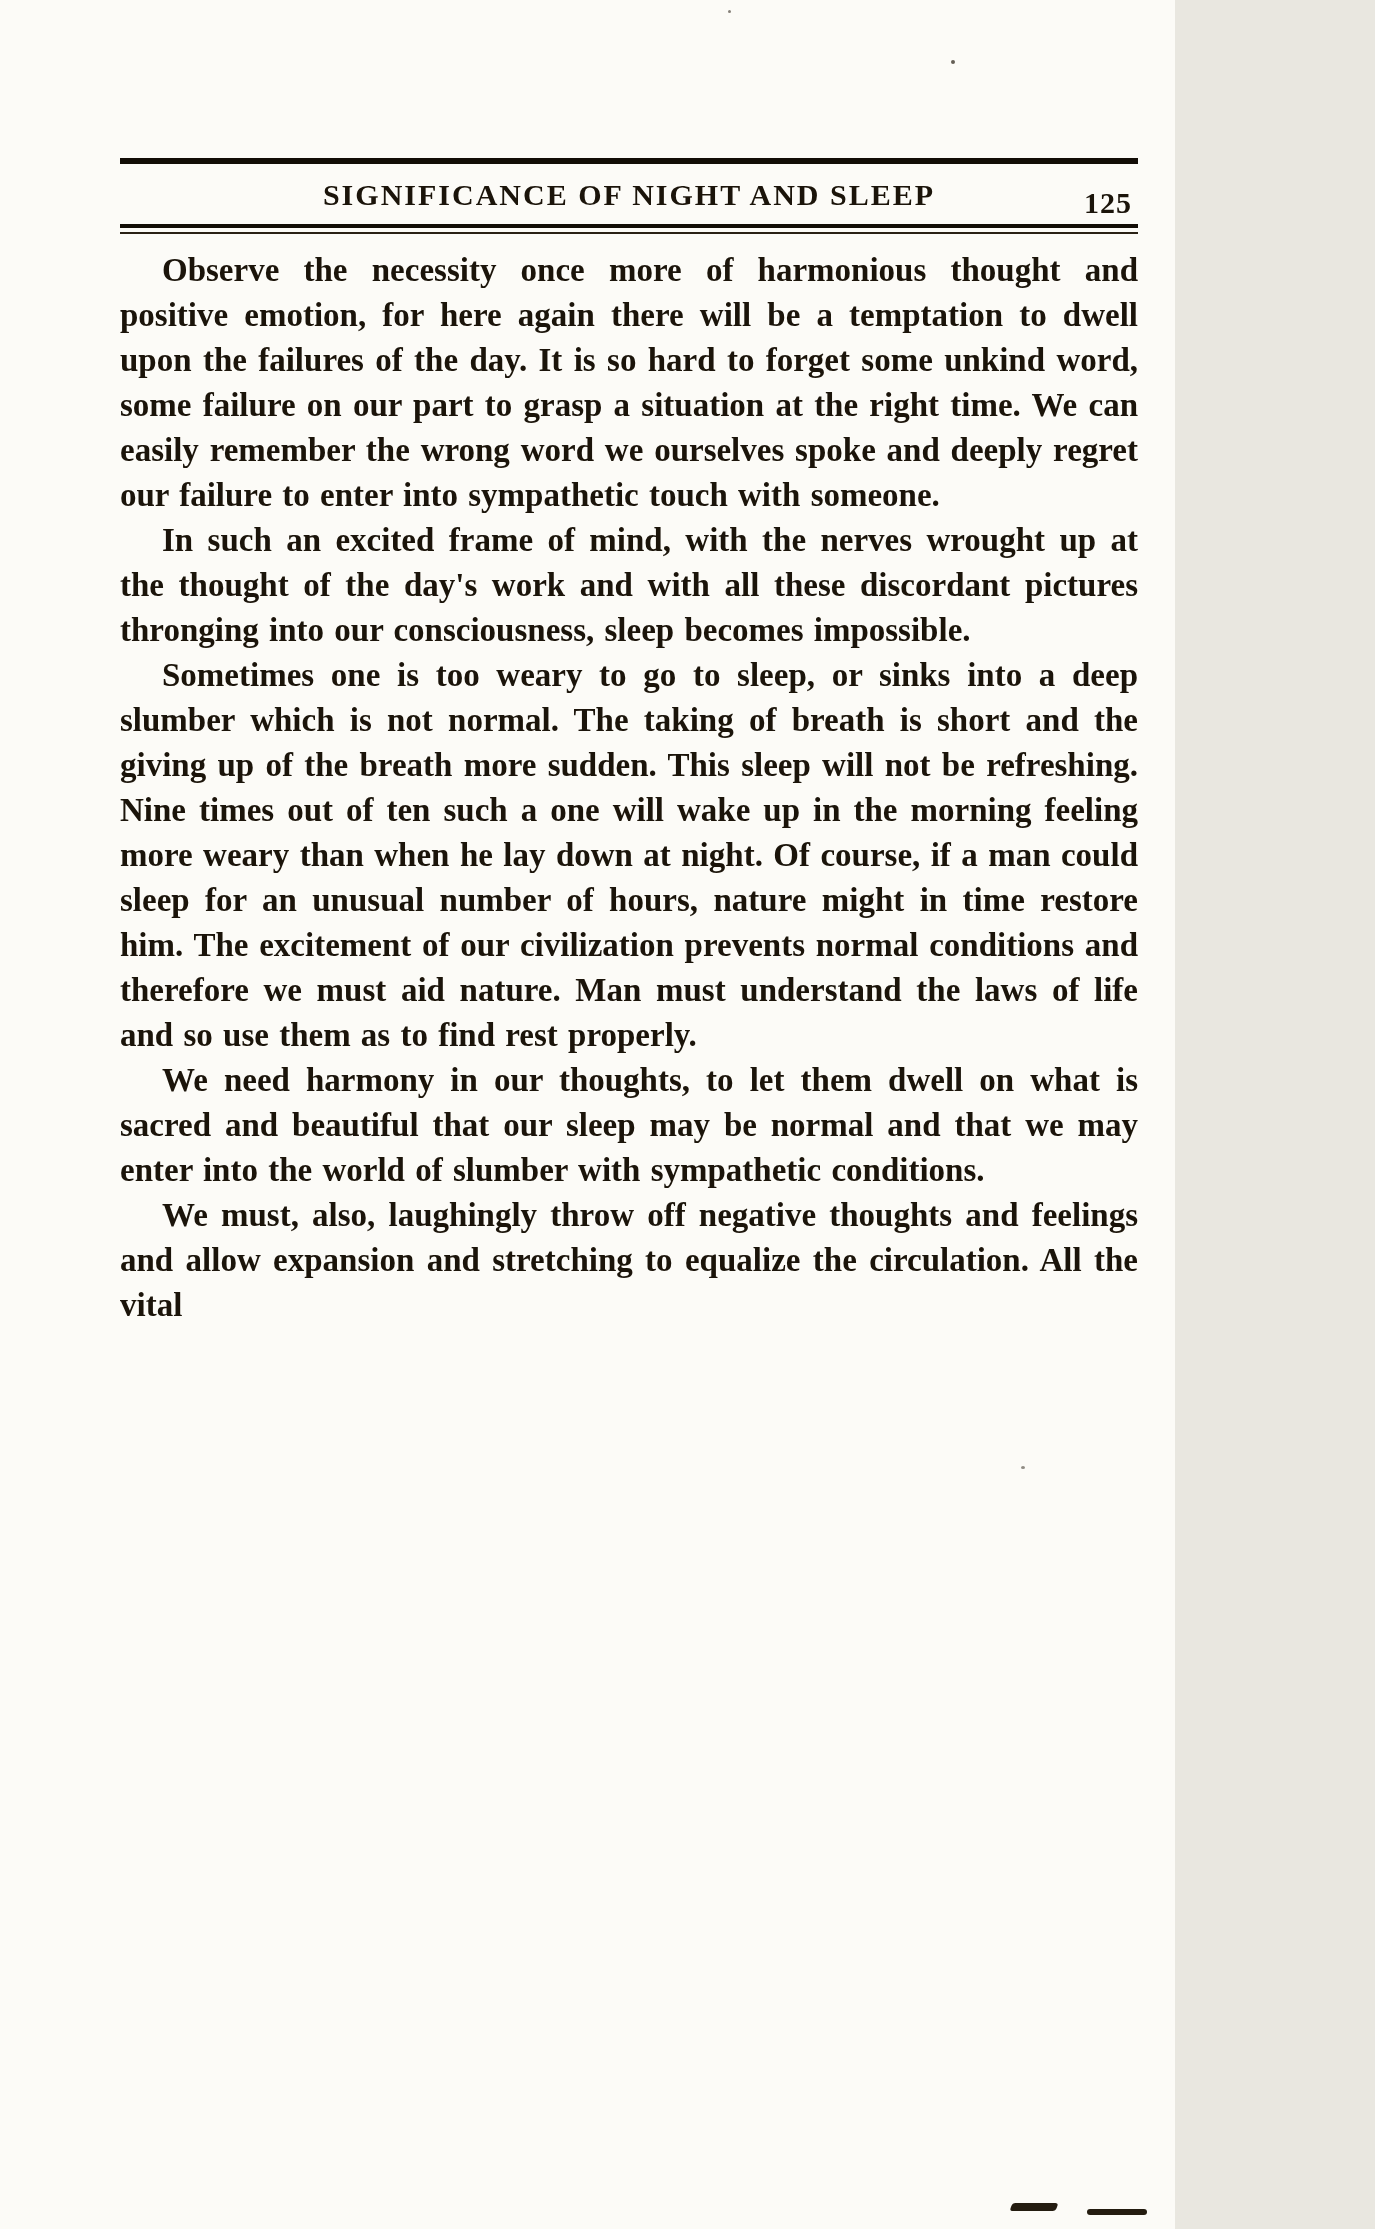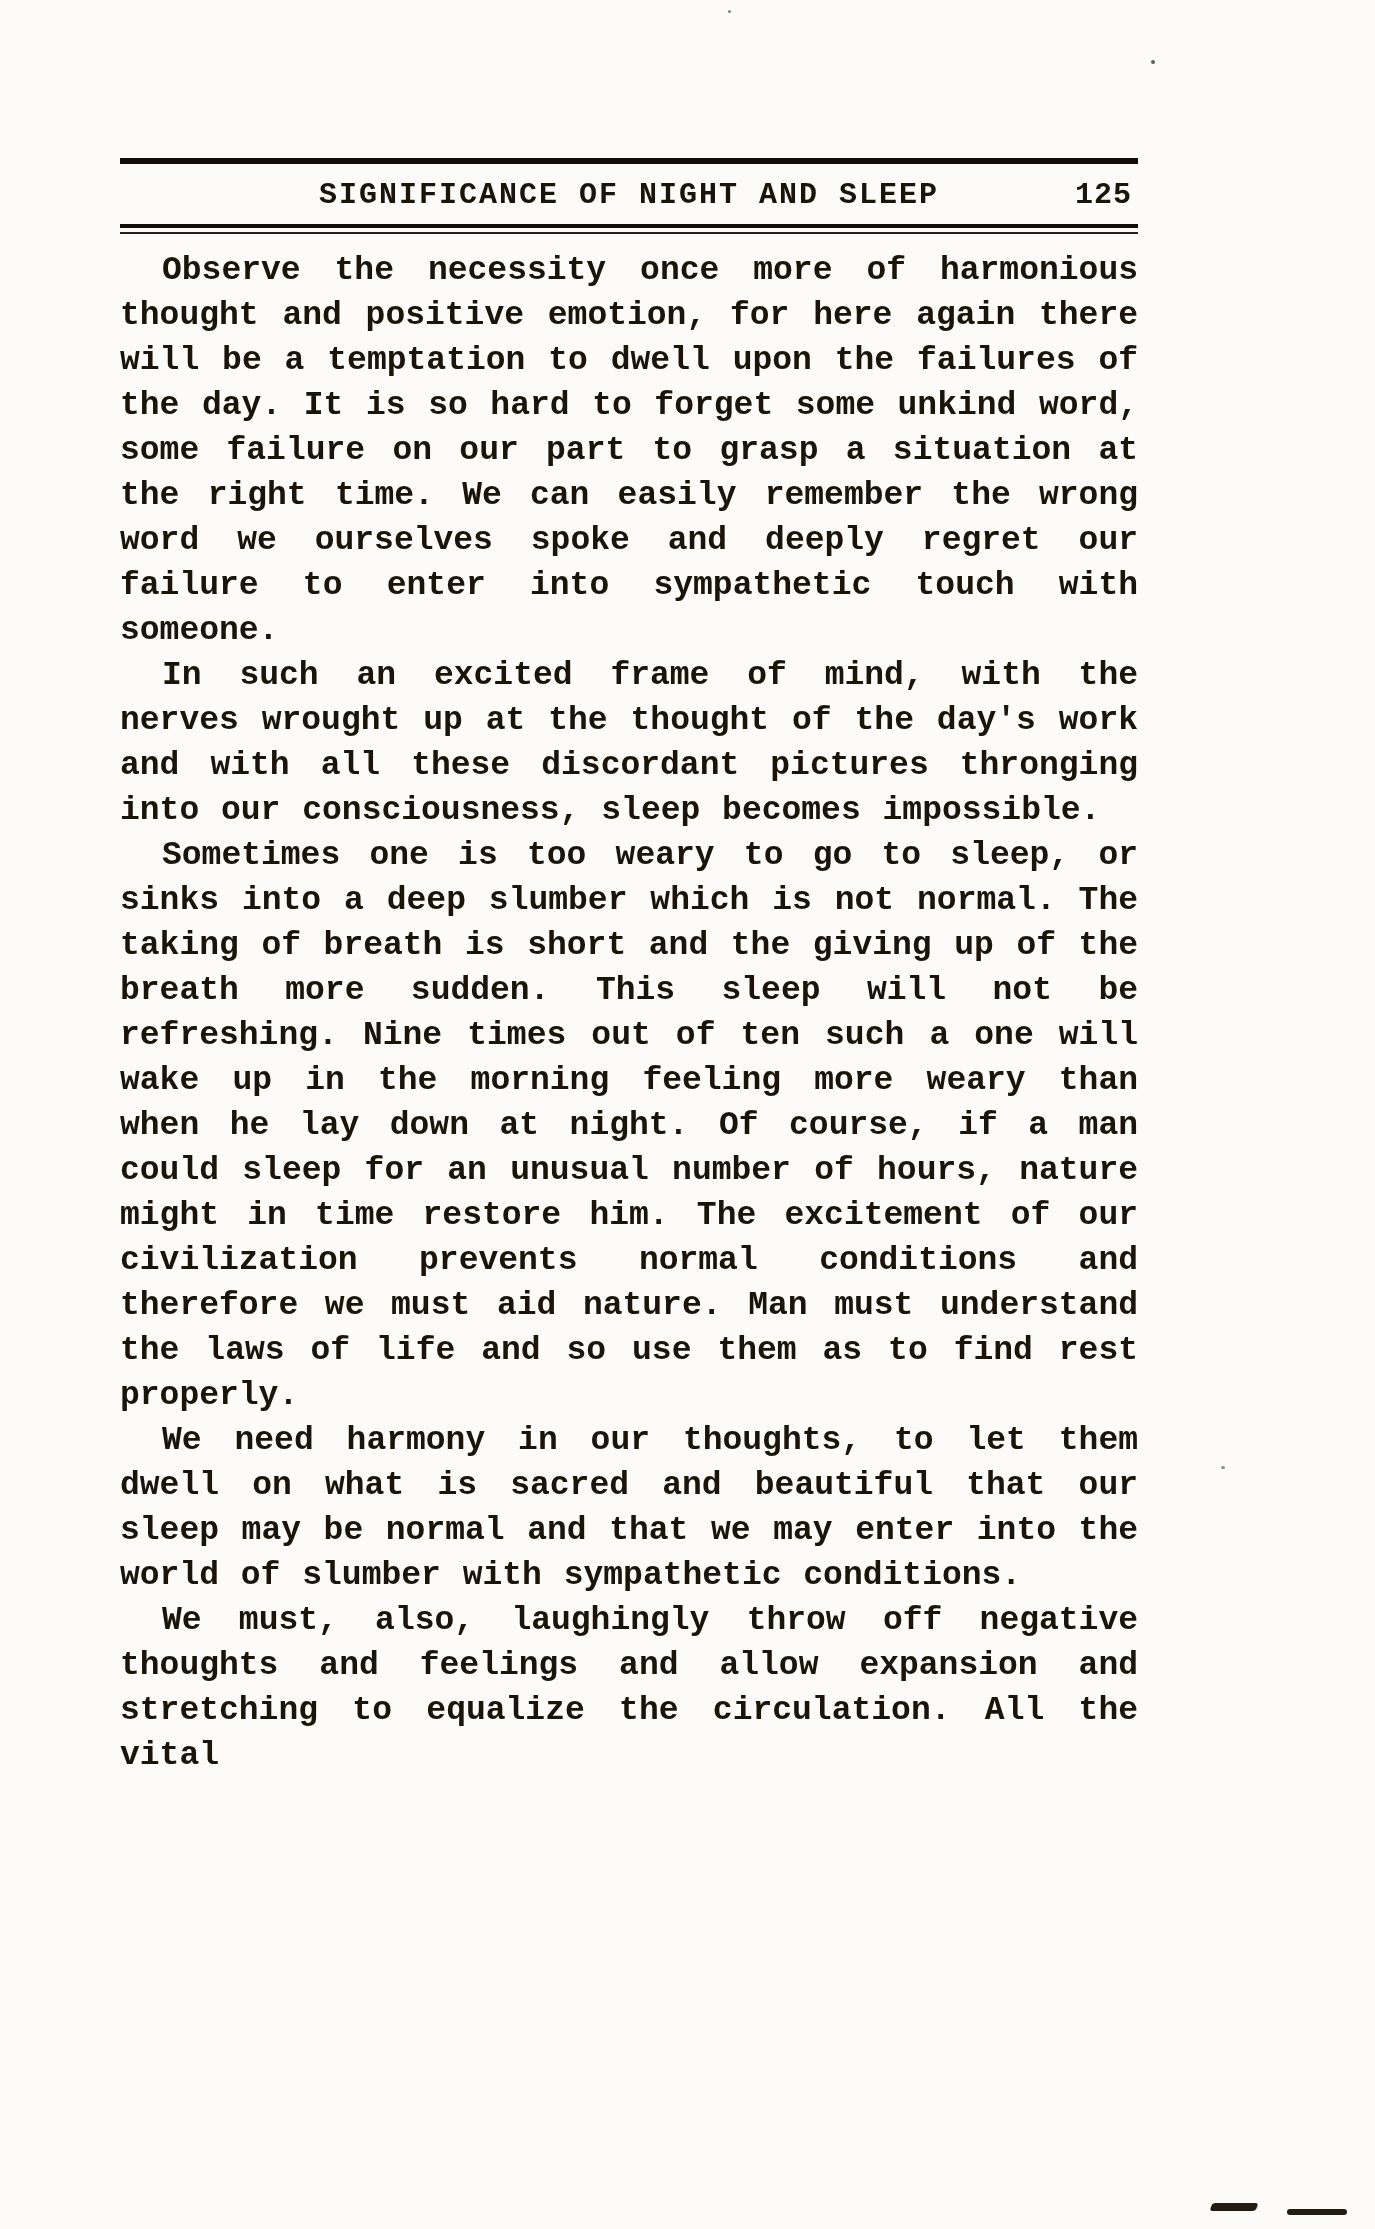--- a/index.html
+++ b/index.html
@@ -3,24 +3,24 @@
 <meta charset="utf-8">
 <style>
   * { margin: 0; padding: 0; box-sizing: border-box; }
 
   html, body {
     background: #e9e7e0;
   }
 
   .page {
     position: relative;
-    width: 1375px;
+    width: 1175px;
     height: 2229px;
     background: #fcfbf7;
-    font-family: Liberation Mono, monospace;
+    font-family: Liberation Serif, serif;
     color: #1b140a;
     overflow: hidden;
   }
 
   .content {
     position: absolute;
     left: 120px;
     top: 158px;
     width: 1018px;
   }
@@ -38,21 +38,21 @@
     font-weight: 700;
     font-size: 30px;
     letter-spacing: 2px;
     text-align: center;
     color: #1b140a;
   }
 
   .running-head .page-number {
     position: absolute;
     right: 6px;
-    top: 0;
+    top: 8px;
     letter-spacing: 1px;
   }
 
   .rule-bottom-1 {
     height: 4px;
     background: #120d06;
     margin-top: 6px;
   }
 
   .rule-bottom-2 {

